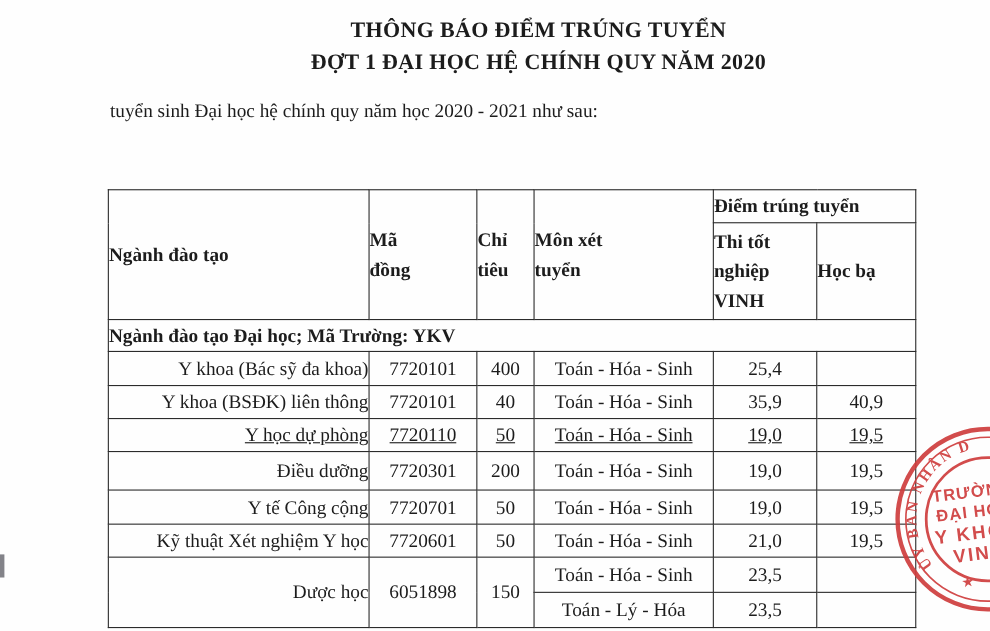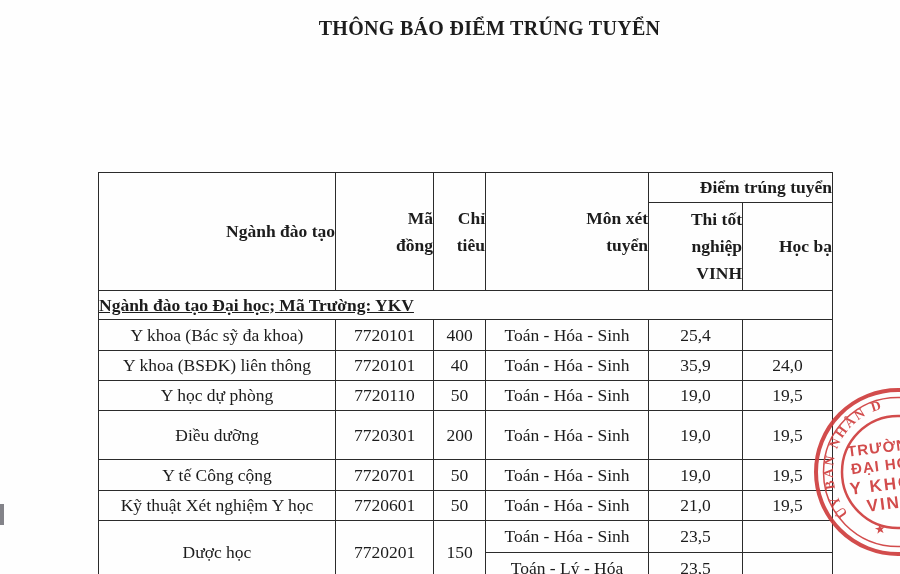--- a/index.html
+++ b/index.html
@@ -24,51 +24,53 @@
   table.score {
     position:absolute; left:98px; top:172px; width:734px;
     border-collapse:collapse; table-layout:fixed;
     font-size:17.5px;
   }
   table.score td, table.score th {
     border:1.6px solid #2b2b2b; padding:0; overflow:hidden;
   }
   th.hdr {
     font-weight:bold; white-space:pre-line; line-height:27px;
-    text-align:right; vertical-align:middle; font-size:17.5px;
+    text-align:left; vertical-align:middle; font-size:17.5px;
   }
-  td.c-name { text-align:center; padding-left:12px; }
+  td.c-name { text-align:right; padding-left:12px; }
   td.c-mid  { text-align:center; }
   tr.h-a { height:30px; }
   tr.h-b { height:88px; }
-  tr.h-sec { height:29px;text-decoration:underline; }
-  tr.h-r0 { height:31px; } tr.h-r1 { height:30px; } tr.h-r2 { height:30px; }
-  tr.h-r3 { height:49px; } tr.h-r4 { height:31px;padding-left:11px; } tr.h-r5 { height:30px; }
+  tr.h-sec { height:29px; }
+  tr.h-r0 { height:31px; } tr.h-r1 { height:30px; } tr.h-r2 { height:30px;text-decoration:underline; }
+  tr.h-r3 { height:35px; } tr.h-r4 { height:31px;padding-left:11px; } tr.h-r5 { height:30px; }
   tr.h-sub { height:32px; }
   td.section-cell {
     font-weight:bold; text-align:left; padding-left:12px; font-size:17.5px;
   }
   .stamp-wrap {
     position:absolute; left:798px; top:372px; width:200px; height:200px;
     z-index:5; pointer-events:none;
   }
   .stamp-wrap svg { opacity:0.92; }
   .edge-artifact {
     position:absolute; left:0; top:504px; width:4px; height:21px;
     background:#5a5a62; opacity:0.75;
   }
 </style>
 </head>
 <body>
 
 <div class="title-block">
   <div>THÔNG BÁO ĐIỂM TRÚNG TUYỂN</div>
+  <div>ĐỢT 1 ĐẠI HỌC HỆ CHÍNH QUY NĂM 2020</div>
 </div>
 
 <div class="intro-block">
+  <div class="intro-l2">tuyển sinh Đại học hệ chính quy năm học 2020 - 2021 như sau:</div>
 </div>
 
 <table class="score">
   <colgroup>
     <col style="width:237px">
       <col style="width:98px">
       <col style="width:52px">
     <col style="width:163px">
       <col style="width:94px">
       <col style="width:90px">
@@ -100,21 +102,21 @@
     <td class="c-mid">Toán - Hóa - Sinh</td>
     <td class="c-mid">25,4</td>
     <td class="c-mid"></td>
   </tr>
   <tr class="h-r1">
     <td class="c-name">Y khoa (BSĐK) liên thông</td>
     <td class="c-mid">7720101</td>
     <td class="c-mid">40</td>
     <td class="c-mid">Toán - Hóa - Sinh</td>
     <td class="c-mid">35,9</td>
-    <td class="c-mid">24,0</td>
+    <td class="c-mid">40,9</td>
   </tr>
   <tr class="h-r2">
     <td class="c-name">Y học dự phòng</td>
     <td class="c-mid">7720110</td>
     <td class="c-mid">50</td>
     <td class="c-mid">Toán - Hóa - Sinh</td>
     <td class="c-mid">19,0</td>
     <td class="c-mid">19,5</td>
   </tr>
   <tr class="h-r3">
@@ -136,21 +138,21 @@
   <tr class="h-r5">
     <td class="c-name">Kỹ thuật Xét nghiệm Y học</td>
     <td class="c-mid">7720601</td>
     <td class="c-mid">50</td>
     <td class="c-mid">Toán - Hóa - Sinh</td>
     <td class="c-mid">21,0</td>
     <td class="c-mid">19,5</td>
   </tr>
   <tr class="h-sub">
     <td class="c-name" rowspan="2">Dược học</td>
-    <td class="c-mid" rowspan="2">7720201</td>
+    <td class="c-mid" rowspan="2">6051898</td>
     <td class="c-mid" rowspan="2">150</td>
     <td class="c-mid">Toán - Hóa - Sinh</td>
     <td class="c-mid">23,5</td>
     <td class="c-mid"></td>
   </tr>
   <tr class="h-sub">
     <td class="c-mid">Toán - Lý - Hóa</td>
     <td class="c-mid">23,5</td>
     <td class="c-mid"></td>
   </tr>

